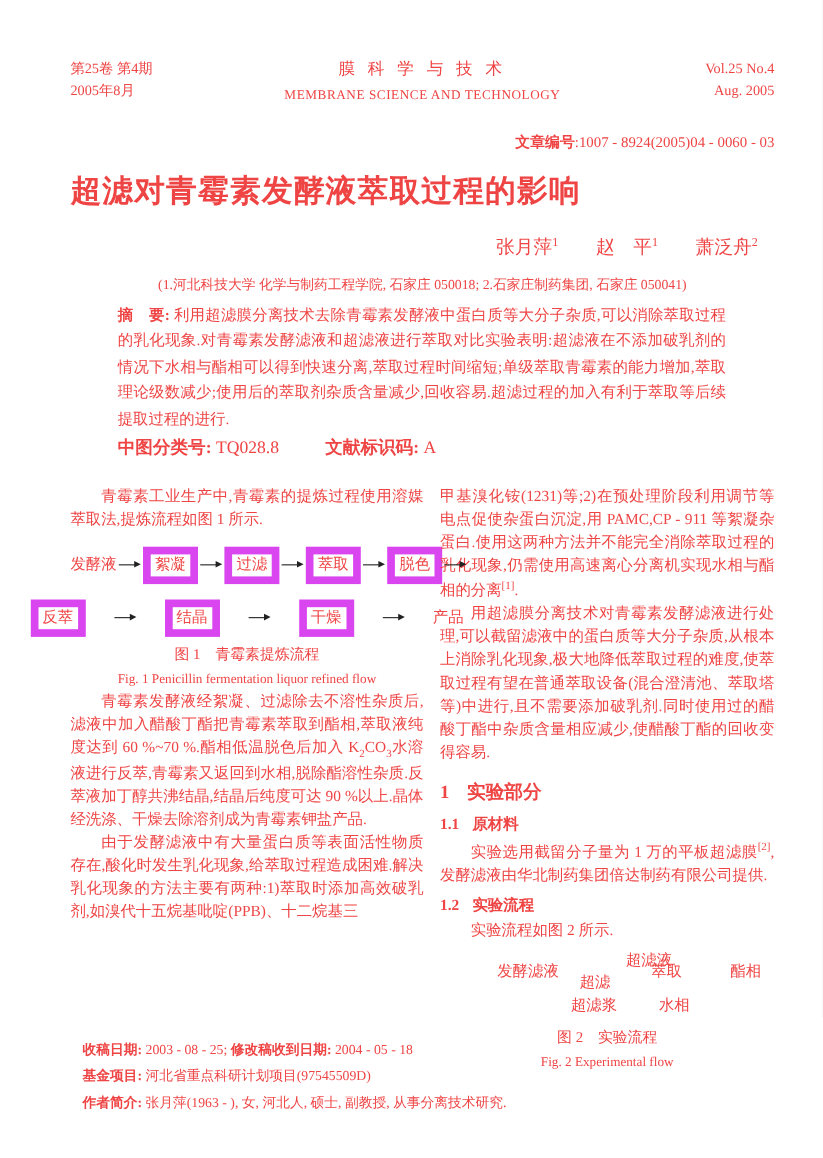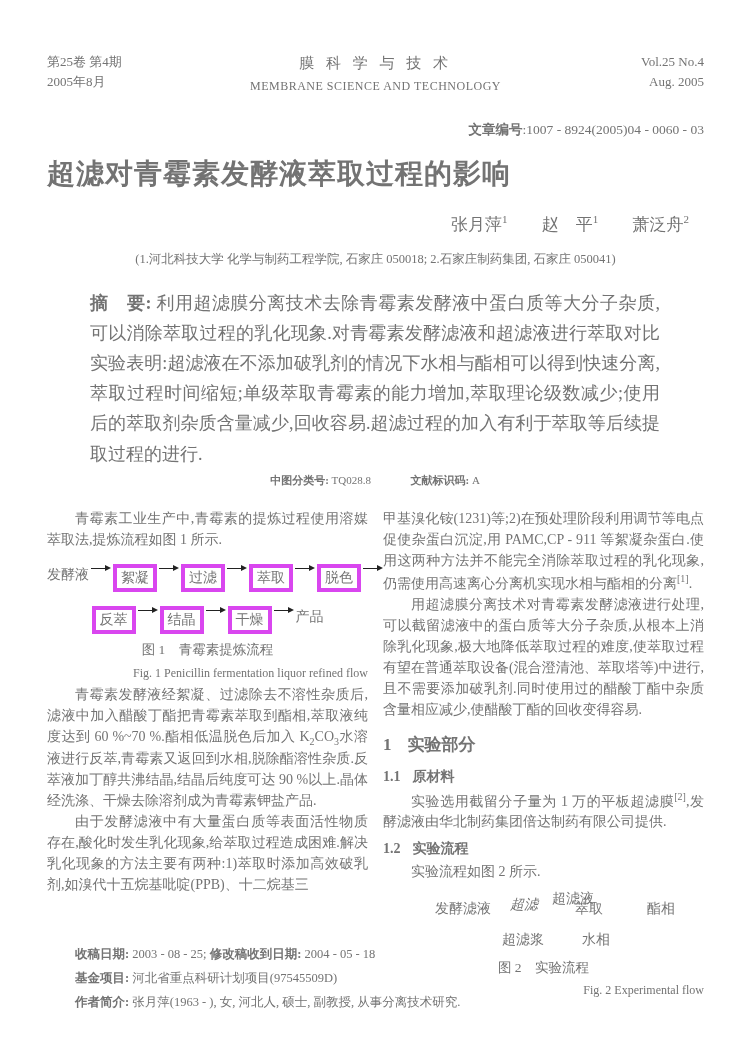--- a/index.html
+++ b/index.html
@@ -1,72 +1,72 @@
 <!DOCTYPE html>
 <html><head>
 <meta charset="utf-8">
 <style>
   * { margin:0; padding:0; box-sizing:border-box; }
   html,body { background:#e8e8e8; }
   .page {
     width:748px; height:1053px; margin:0 auto; background:#ffffff;
     font-family:"Liberation Serif","DejaVu Serif",serif;
-    color:#737373; position:relative; overflow:hidden;
-    padding:52px 44px 0 47px;
+    color:#ef4444; position:relative; overflow:hidden;
+    padding:52px 44px 0 64px;
   }
   
   .journal-header { display:flex; justify-content:space-between; align-items:flex-start; font-size:13px; line-height:1.5; }
   .jh-left, .jh-right { width:150px; }
   .jh-right { text-align:right; }
   .jh-center { text-align:center; flex:1; }
   .jh-center .cn { font-size:15px; letter-spacing:4px; }
   .jh-center .en { font-size:12px; letter-spacing:0.5px; margin-top:2px; }
   
   .article-id { margin-top:26px; font-size:13.5px;text-align:right; }
   .article-id .lbl { font-weight:bold; }
   .paper-title { margin-top:16px; text-align:left; font-size:28px; letter-spacing:1px; }
   .authors { margin-top:20px; text-align:right; font-size:17px; }
   .authors .author { margin:0 15px; }
   .authors sup { font-size:11px; }
   .affiliation { margin-top:15px; text-align:center; font-size:12.5px; }
   
-  .abstract-block { margin-top:20px; padding:0 44px 0 43px; font-size:18px; line-height:1.68; text-align:justify; }
+  .abstract-block { margin-top:8px; padding:0 44px 0 43px; font-size:14px; line-height:1.68; text-align:justify; }
   .abstract-block .lbl, .kw-line .lbl, .clc-line .lbl { font-weight:bold; }
   .kw-line { margin-top:3px; padding:0 44px 0 43px; font-size:13.5px; line-height:1.68; }
-  .clc-line { margin-top:2px; padding:0 44px 0 43px; font-size:11px; line-height:1.68;text-align:center; }
+  .clc-line { margin-top:2px; padding:0 44px 0 43px; font-size:16px; line-height:1.68; }
   .clc-line .gap { display:inline-block; width:34px; }
   
   .body-cols { margin-top:19px; display:flex; gap:15px; }
   .col { width:321px; font-size:14px; line-height:1.5; text-align:justify; }
   .col p { text-indent:2em; margin:0; }
   .col p.cont { text-indent:0; }
   sup.ref { font-size:10px; }
   sub.chem { font-size:10px; }
   
   .fig1 { margin:6px 0 2px 0; }
-  .flow-row { display:flex; justify-content:flex-start; margin-top:14px; }
-  .flow-row.r2 { justify-content:center; }
-  .flow-box { border:4px solid #d946ef; padding:0 4px; line-height:20px; font-size:14px; white-space:nowrap; }
+  .flow-row { display:flex; align-items:center; justify-content:flex-start; margin-top:14px; }
+  .flow-row.r2 { justify-content:center;gap:24px; }
+  .flow-box { border:7px solid #d946ef; padding:0 4px; line-height:20px; font-size:14px; white-space:nowrap; }
   .flow-text { font-size:14px; white-space:nowrap; }
   .flow-arrow { display:inline-block; width:20px; height:9px; position:relative; margin:0 2px; flex:0 0 auto; }
   .flow-arrow::before { content:""; position:absolute; left:0; right:3px; top:4px; height:1px; background:#222; }
   .flow-arrow::after { content:""; position:absolute; right:0; top:1px; border-left:6px solid #222; border-top:3.5px solid transparent; border-bottom:3.5px solid transparent; }
   .fig-cap-cn { text-align:center; font-size:13.5px; margin-top:6px; }
-  .fig-cap-en { text-align:right; font-size:12px; margin-top:3px; }
+  .fig-cap-en { text-align:center; font-size:12px; margin-top:3px; }
   
   .sec-h1 { font-size:17px; font-weight:600; margin:12px 0 8px 0; text-indent:0; }
   .sec-h1 .num { margin-right:16px; }
   .sec-h2 { font-size:14px; font-weight:bold; margin:6px 0 2px 0; }
   .sec-h2 .num { margin-right:12px; }
   
   .fig2 { margin-top:8px; font-size:14px; }
   .fig2-r1 { position:relative; height:26px; }
   .fig2-r1 span { position:absolute; white-space:nowrap; }
   .f2-n1 { left:52px; top:8px; }
-  .f2-n2 { left:127px; top:4px;font-style:italic; }
+  .f2-n2 { left:127px; top:18px; }
   .f2-top { left:169px; top:-2px; }
   .f2-n3 { left:192px; top:8px; }
   .f2-n4 { left:264px; top:8px; }
   .fig2-r2 { position:relative; height:22px; margin-top:14px; }
   .fig2-r2 span { position:absolute; white-space:nowrap;font-family:Liberation Mono, monospace; }
   .f2-n5 { left:119px; }
   .f2-n6 { left:199px; }
   
   .page-footer { position:absolute; left:75px; right:44px; top:943px; font-size:12.5px; line-height:1.9; }
   .page-footer .lbl { font-weight:bold; }

